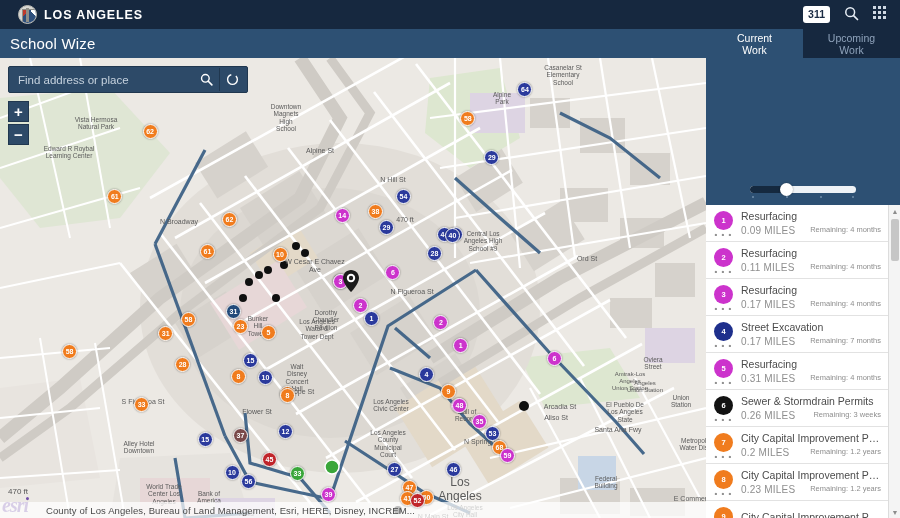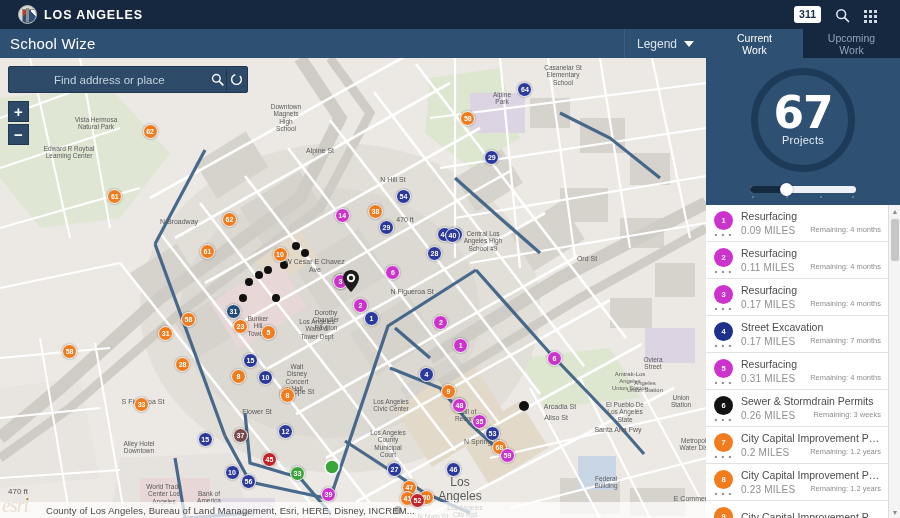--- a/index.html
+++ b/index.html
@@ -37,21 +37,21 @@
     border: 1px solid #8f8f88;
   }
   .seal::after {
     content:""; position:absolute; left:7px; top:2px; width:3px; height:14px;
     background:#8f8f88;
   }
   .brand-name {
     color: #ffffff; font-size: 12.5px; font-weight: bold; letter-spacing: 0.9px;
   }
   .topbar-right {
-    margin-left: auto; display: flex; align-items: flex-end; gap: 14px; padding-right: 23px;
+    margin-left: auto; display: flex; align-items: flex-start; gap: 14px; padding-right: 14px;
   }
   .badge311 {
     background: #ffffff; color: #1b2c44; font-size: 10.5px; font-weight: bold;
     padding: 2px 5px; border-radius: 3px; line-height: 1.15;
   }
   .icon-btn { cursor: pointer; display: flex; align-items: center; }
   .grid-icon { display: grid; grid-template-columns: repeat(3,3px); gap: 2px; }
   .grid-icon i { width: 3px; height: 3px; background: #cfd8e3; display: block; }
 
   
@@ -89,36 +89,35 @@
     background: #e9e6e1;
   }
   .map-bg { position: absolute; inset: 0; }
   .attr {
     position: absolute; left: 0; bottom: 0; height: 16px; width: 706px;
     background: rgba(255,255,255,.72);
     font-size: 9.5px; color: #4a4a4a; display: flex; align-items: center;
     padding-left: 46px; letter-spacing: .1px;
   }
   .esri-logo {
-    position: absolute; left: 2px; bottom: 1px; font-size: 20px; color: #a16207;
-    font-family: "Liberation Serif", serif; font-style: italic; font-weight: normal;
+    position: absolute; left: 2px; bottom: 1px; font-size: 20px; color: #4c1d95;
+    font-family: "Liberation Serif", serif; font-style: italic; font-weight: bold;
     opacity: .75; letter-spacing: -1px; margin-top: 28px;
   }
 
   
   .search-wrap {
     position: absolute; top: 8px; left: 8px; width: 240px; height: 27px;
     background: #2d4a68; border: 1px solid #20374f; border-radius: 2px;
     display: flex; align-items: center; padding: 2px; z-index: 20;
   }
   .search-input {
     flex: 1; height: 21px; border: none; outline: none; background: #2d4a68;
     color: #ffffff; font-size: 11.5px; padding-left: 7px;
     font-family: "Liberation Sans", sans-serif;
-    margin-left: 36px;
   }
   .search-input::placeholder { color: #c6d2de; }
   .search-go { width: 26px; display: flex; align-items: center; justify-content: center; cursor: pointer; }
   .search-locate {
     width: 26px; height: 23px; display: flex; align-items: center; justify-content: center;
     border-left: 1px solid #20374f; cursor: pointer;
   }
   .zoomctl { position: absolute; top: 43px; left: 8px; z-index: 20; }
   .zbtn {
     width: 21px; height: 21px; background: #2d4a68; color: #fff;
@@ -252,24 +251,20 @@
           <i></i>
           <i></i>
           <i></i>
           <i></i>
       </div>
     </div>
   </div>
 
   <div class="subbar">
     <div class="app-title">School Wize</div>
-    <div class="legend-btn">
-      <span>Legend</span>
-      <span class="chev"></span>
-    </div>
   </div>
 
   <div class="tabs">
     <div class="tab active">
       <span>Current</span>
       <span>Work</span>
     </div>
     <div class="tab inactive">
       <span>Upcoming</span>
       <span>Work</span>
@@ -602,24 +597,20 @@
       <div class="zbtn">−</div>
     </div>
 
     <div class="esri-logo">esri</div>
     <div class="attr">County of Los Angeles, Bureau of Land Management, Esri, HERE, Disney, INCREM...</div>
   </div>
 
   <div class="panel">
 
     <div class="counter-area">
-      <div class="ring">
-        <div class="num">67</div>
-        <div class="lbl">Projects</div>
-      </div>
       <div class="slider">
         <div class="fill"></div>
         <div class="thumb"></div>
         <div class="ticks">
           <i style="left:2px;"></i>
             <i style="left:36px;"></i>
             <i style="left:70px;"></i>
             <i style="left:102px;"></i>
         </div>
       </div>

